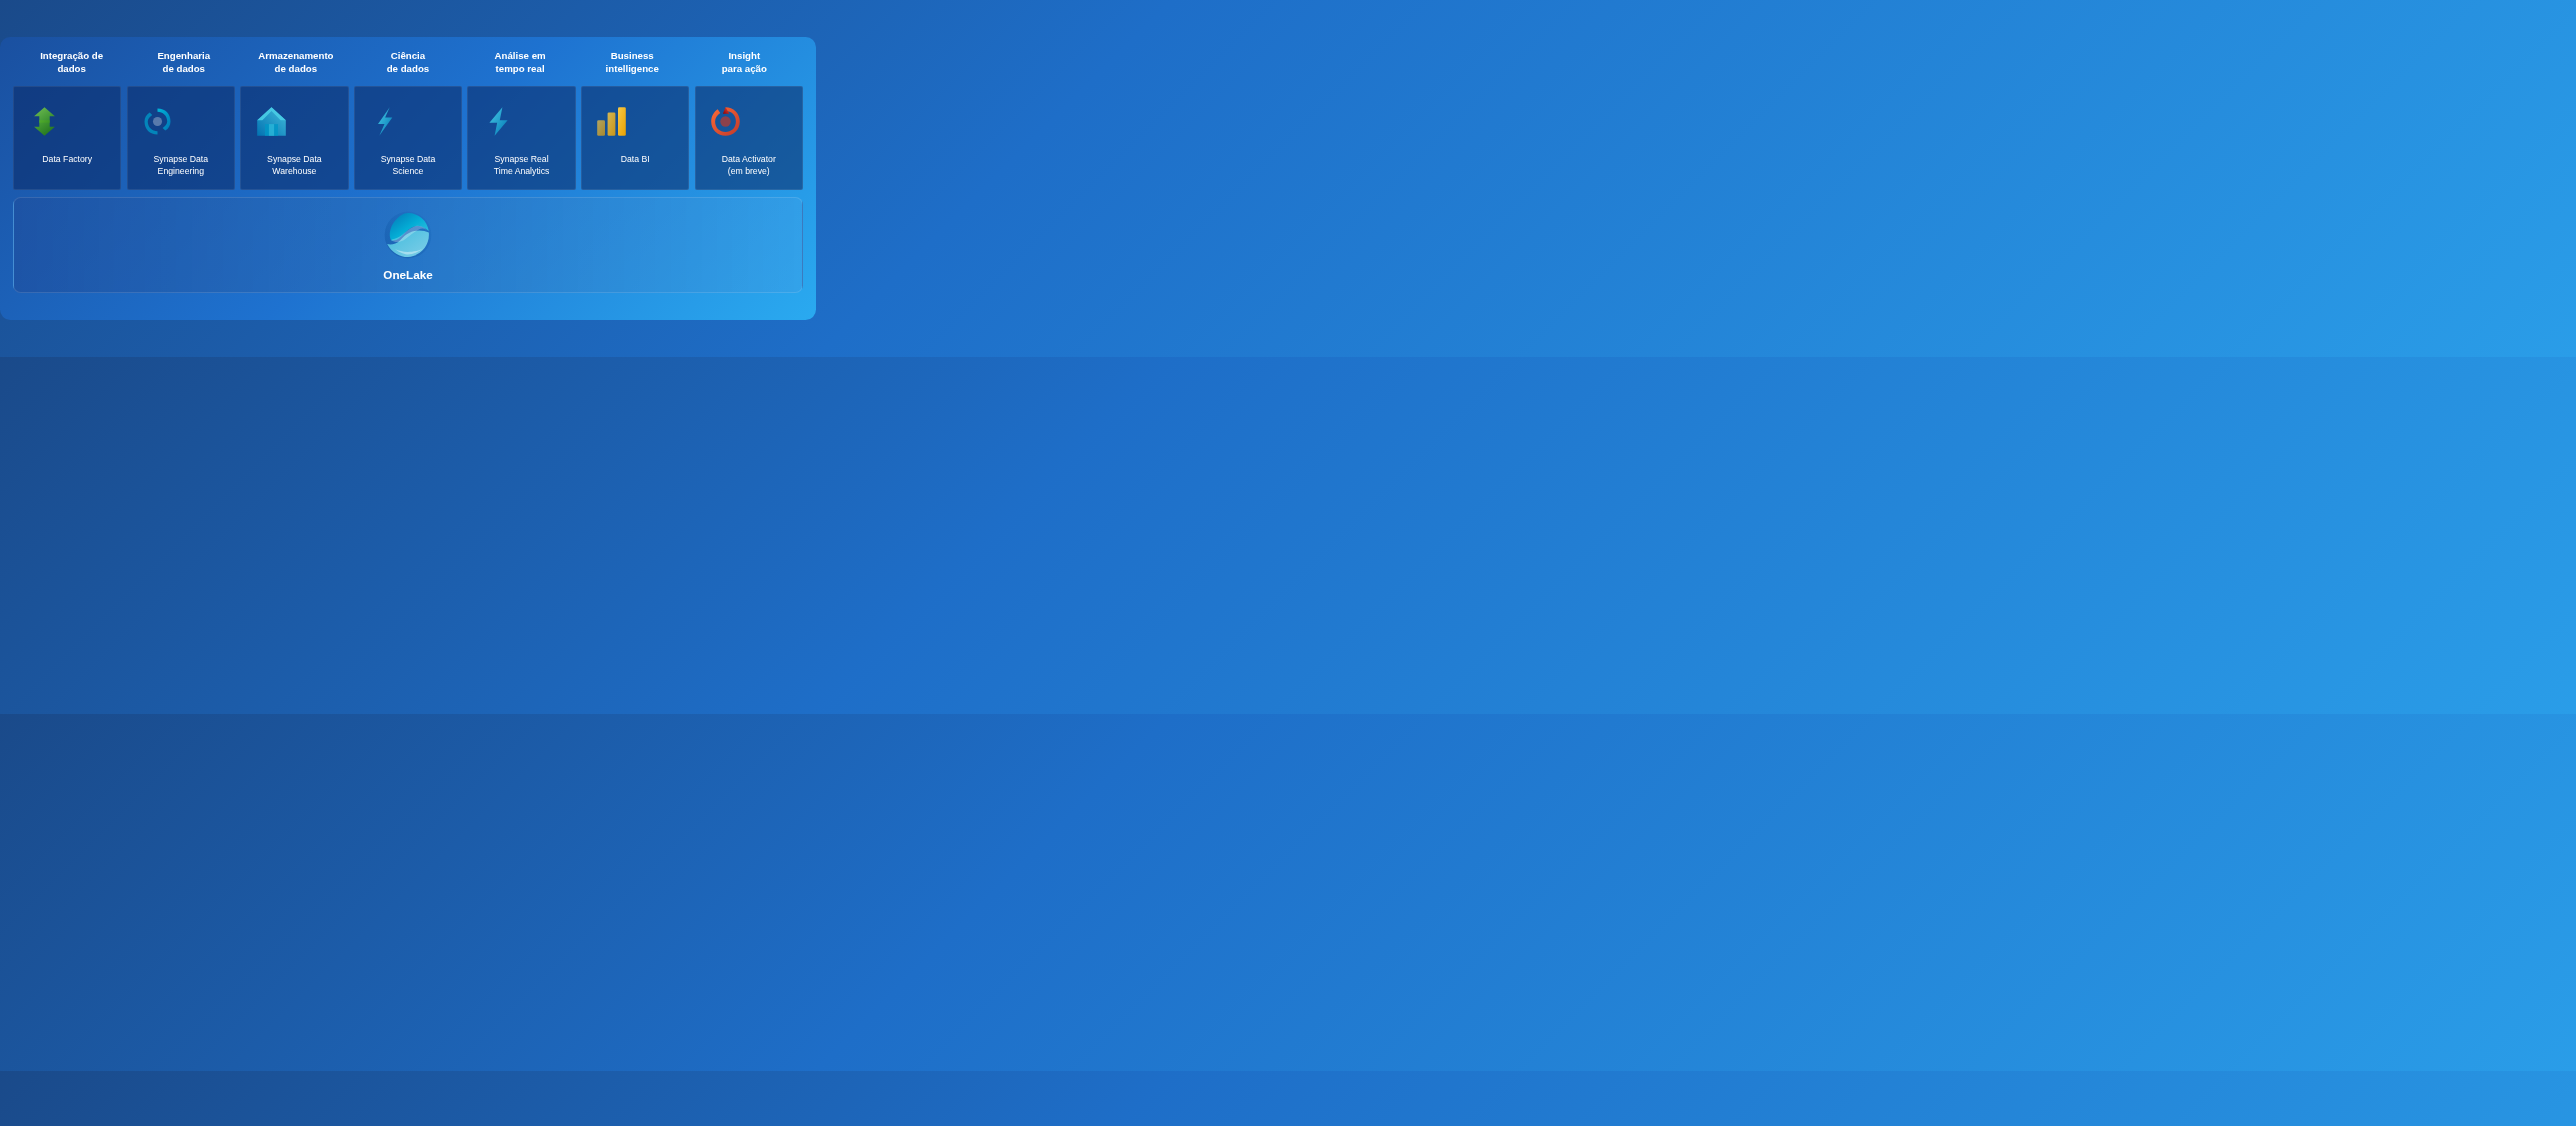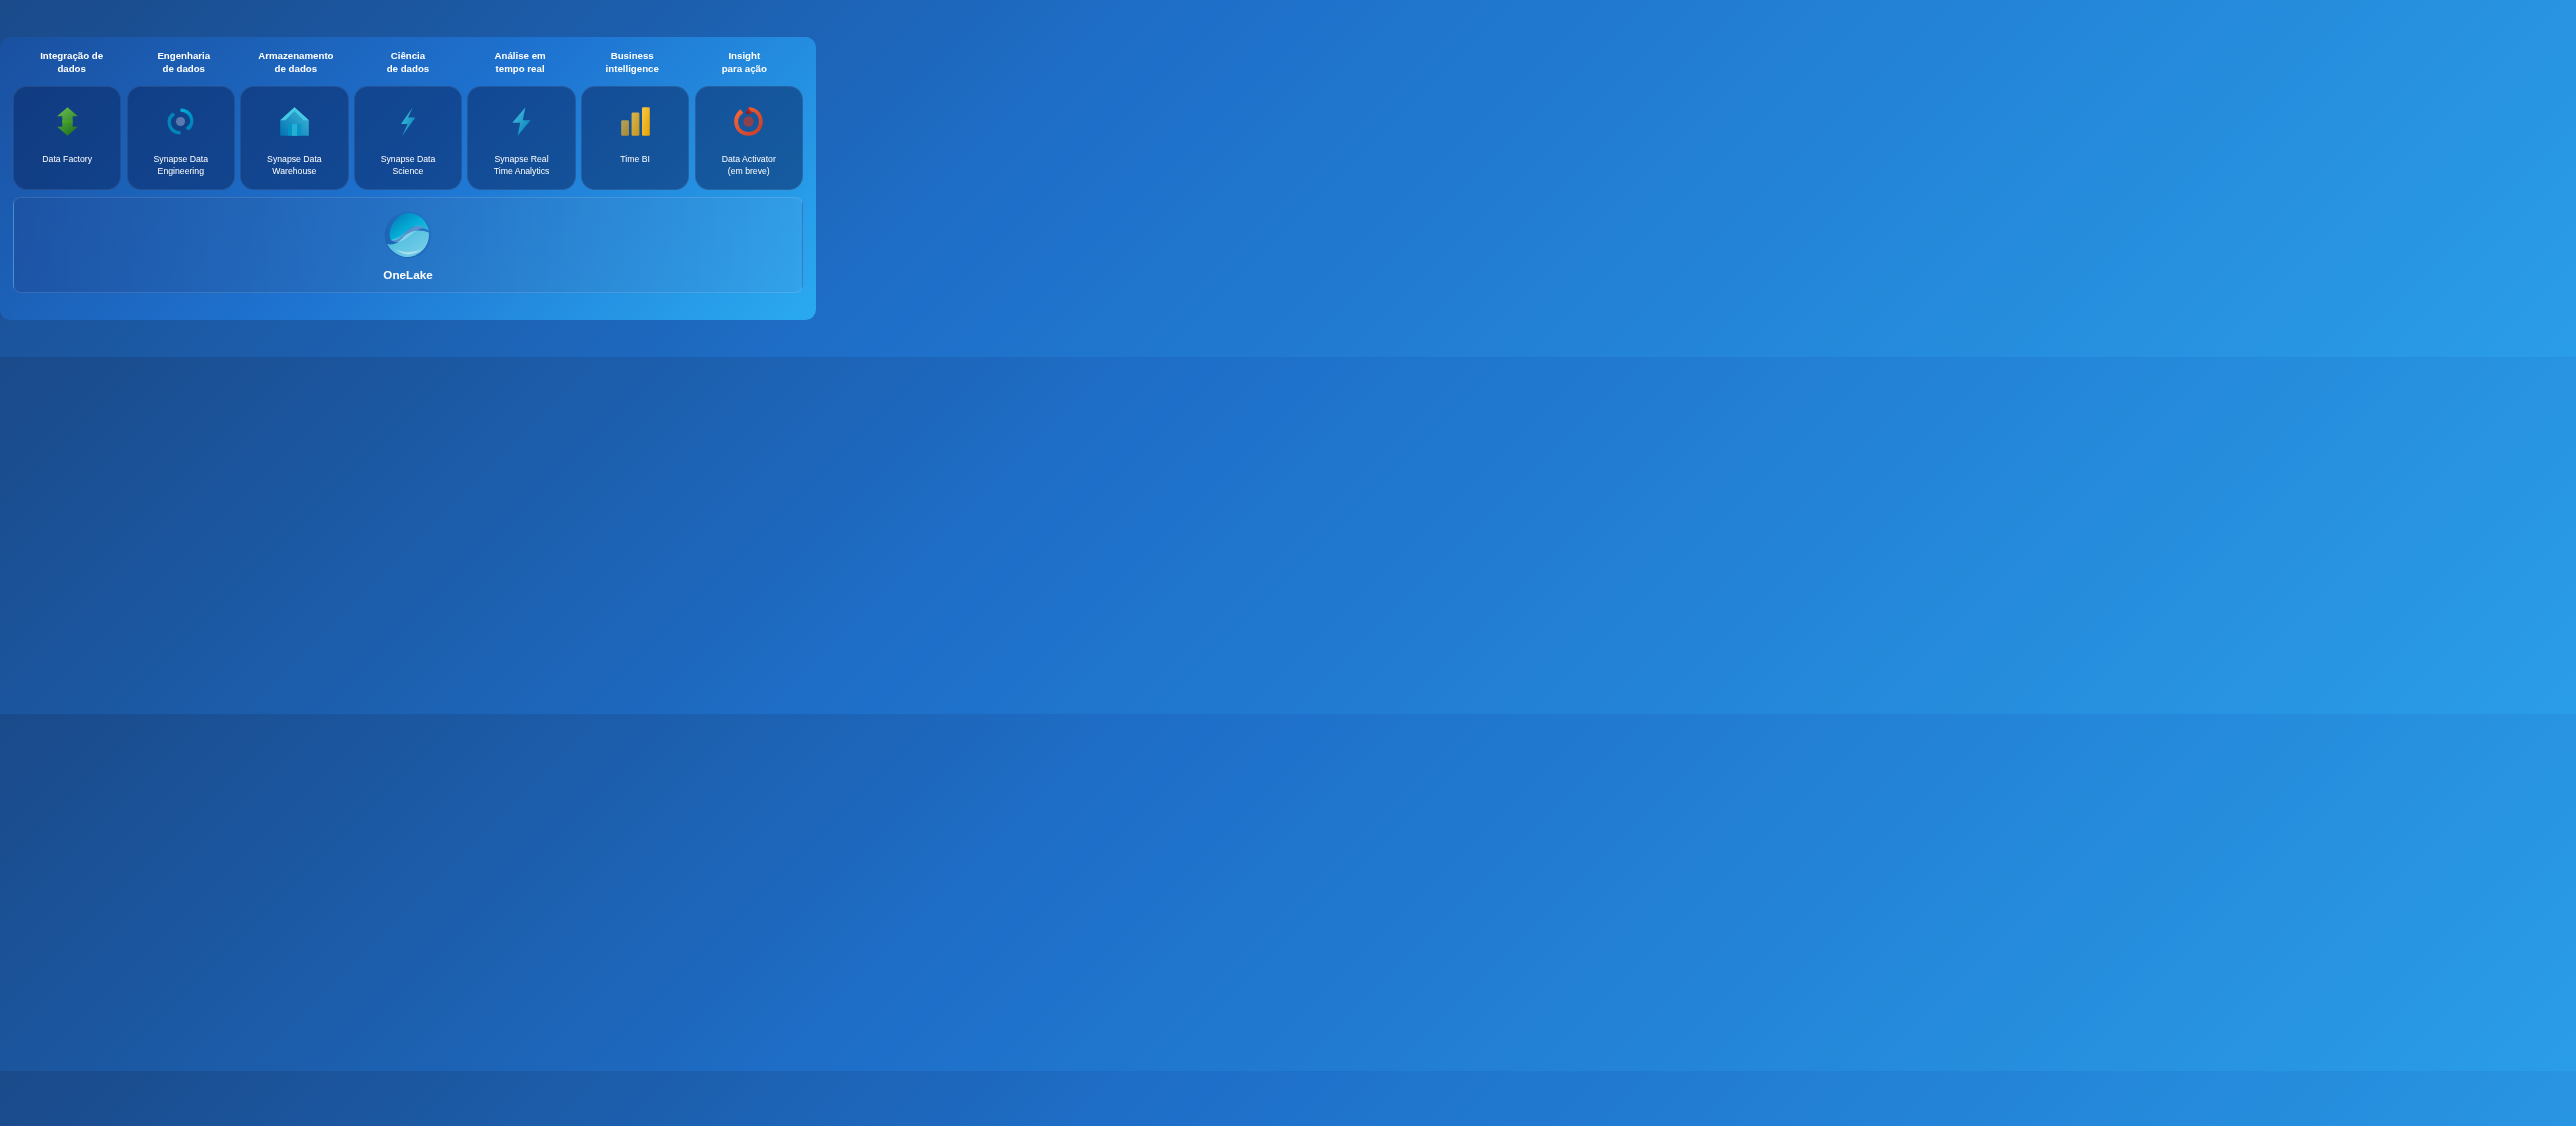--- a/index.html
+++ b/index.html
@@ -35,25 +35,24 @@
       padding: 0 5.2px;
     }
     .cards-row {
       display: flex;
       gap: 5.2px;
       margin-bottom: 7.8px;
     }
     .card {
       flex: 1;
       background: rgba(10, 40, 100, 0.55);
-      border-radius: 14px;
+      border-radius: 2px;
       padding: 11.7px 6.5px 9px 6.5px;
       display: flex;
       flex-direction: column;
-      align-items: center;
       justify-content: flex-start;
       min-height: 104px;
       border: 0.6px solid rgba(255,255,255,0.08);
     }
     .card-icon {
       width: 47px;
       height: 47px;
       margin-bottom: 9px;
       display: flex;
       align-items: center;
@@ -219,21 +218,21 @@
               <stop offset="0%" style="stop-color:#f7c948"></stop>
               <stop offset="100%" style="stop-color:#e8a000"></stop>
             </linearGradient>
           </defs>
 
           <rect x="8" y="28" width="12" height="24" rx="2" fill="url(#gpbi1)" opacity="0.7"></rect>
           <rect x="24" y="16" width="12" height="36" rx="2" fill="url(#gpbi1)" opacity="0.85"></rect>
           <rect x="40" y="8" width="12" height="44" rx="2" fill="url(#gpbi1)"></rect>
         </svg>
       </div>
-      <div class="card-label">Time BI</div>
+      <div class="card-label">Data BI</div>
     </div>
 
     <div class="card">
       <div class="card-icon">
         <svg class="icon-svg" viewBox="0 0 60 60" xmlns="http://www.w3.org/2000/svg">
           <defs>
             <linearGradient id="gda1" x1="0%" y1="0%" x2="100%" y2="100%">
               <stop offset="0%" style="stop-color:#ff6b35"></stop>
               <stop offset="100%" style="stop-color:#c0392b"></stop>
             </linearGradient>

